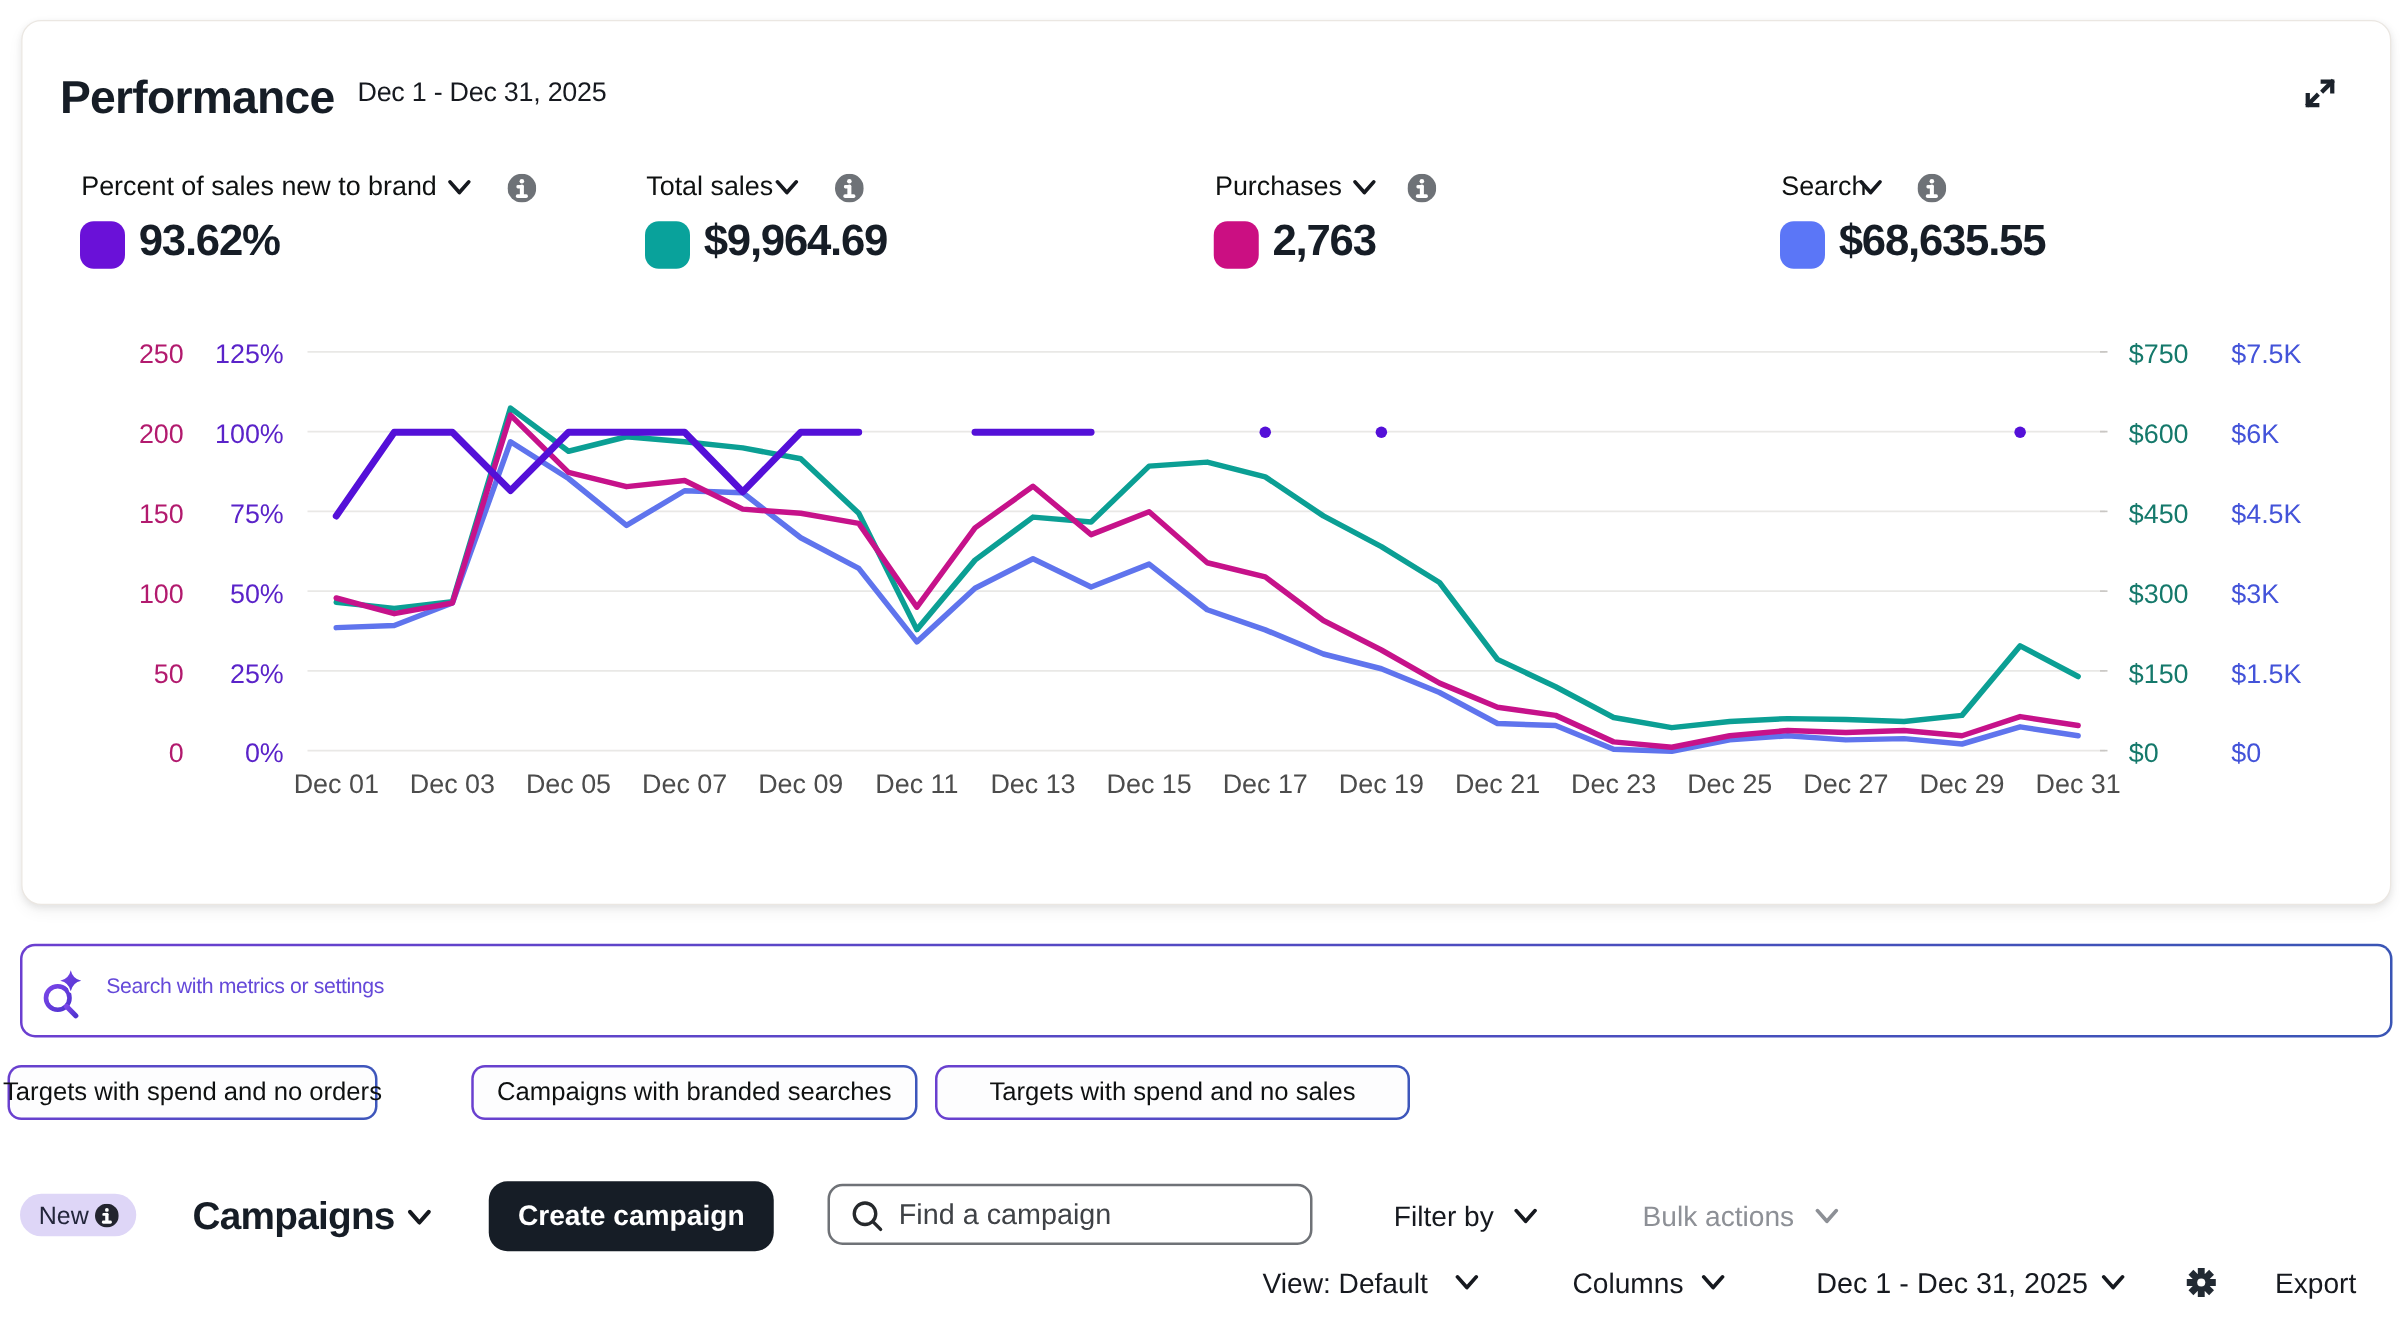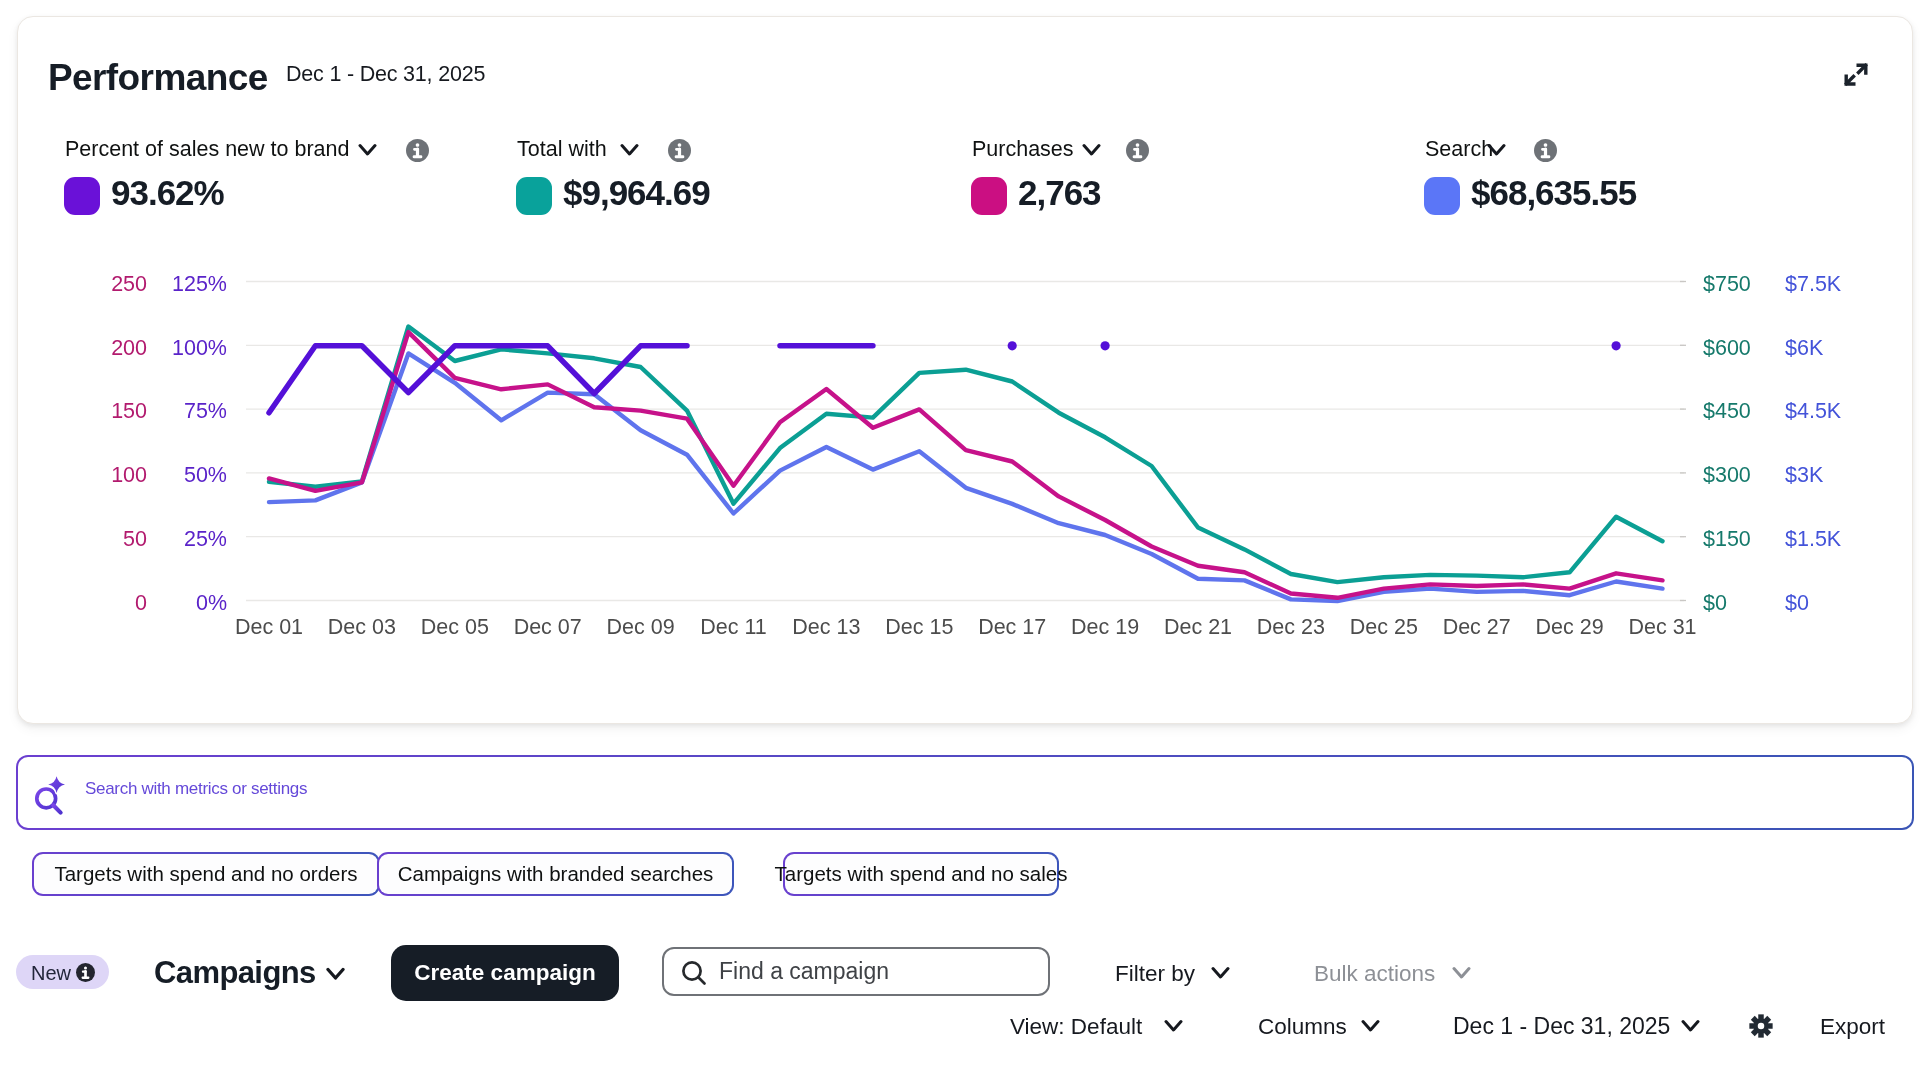--- a/index.html
+++ b/index.html
@@ -47,21 +47,21 @@
   </svg>
 <svg style="position:absolute;left:406px;top:139px" width="23" height="23" viewBox="0 0 23 23">
     <circle cx="11.5" cy="11.5" r="11.5" fill="#6e7277"></circle>
     <circle cx="11.5" cy="5.98" r="1.84" fill="#fff"></circle>
     <rect x="9.89" y="8.62" width="3.22" height="9.78" rx="1.50" fill="#fff"></rect>
     <rect x="7.13" y="8.97" width="5.75" height="2.76" rx="1.15" fill="#fff"></rect>
     <rect x="6.67" y="16.33" width="9.66" height="2.99" rx="1.38" fill="#fff"></rect>
   </svg>
 <div class="swatch" style="left:64px;background:#6a11d8"></div>
 <div class="mvalue" style="left:111px">93.62%</div>
-<div class="mlabel" style="left:517px;top:137px">Total with</div>
+<div class="mlabel" style="left:517px;top:137px">Total sales</div>
 <svg style="position:absolute;left:620px;top:143px" width="19" height="15" viewBox="0 0 19 15">
     <path d="M2 2.5 L9.5 11.0 L17 2.5" fill="none" stroke="#16191f" stroke-width="3.0" stroke-linecap="round" stroke-linejoin="round"></path>
   </svg>
 <svg style="position:absolute;left:668px;top:139px" width="23" height="23" viewBox="0 0 23 23">
     <circle cx="11.5" cy="11.5" r="11.5" fill="#6e7277"></circle>
     <circle cx="11.5" cy="5.98" r="1.84" fill="#fff"></circle>
     <rect x="9.89" y="8.62" width="3.22" height="9.78" rx="1.50" fill="#fff"></rect>
     <rect x="7.13" y="8.97" width="5.75" height="2.76" rx="1.15" fill="#fff"></rect>
     <rect x="6.67" y="16.33" width="9.66" height="2.99" rx="1.38" fill="#fff"></rect>
   </svg>
@@ -168,27 +168,27 @@
           <stop offset="1" stop-color="#4f33cf"></stop>
         </linearGradient>
       </defs>
 <circle cx="16.2" cy="24.4" r="9.4" fill="none" stroke="url(#sg)" stroke-width="3.7"></circle>
 <path d="M23.3 31.2 L30.6 38.6" stroke="url(#sg)" stroke-width="4.2" stroke-linecap="round"></path>
 <path d="M26.6 2.2 Q28.1 9.1 35 10.6 Q28.1 12.1 26.6 19 Q25.1 12.1 18.2 10.6 Q25.1 9.1 26.6 2.2 Z" fill="url(#sg)" stroke="#fff" stroke-width="2.6" stroke-linejoin="round"></path>
 <path d="M26.6 2.2 Q28.1 9.1 35 10.6 Q28.1 12.1 26.6 19 Q25.1 12.1 18.2 10.6 Q25.1 9.1 26.6 2.2 Z" fill="url(#sg)"></path>
 </svg>
   </div>
 <div class="searchtext">Search with metrics or settings</div>
-<div class="pill" style="left:32px;width:348px">
+<div class="pill" style="left:6px;width:296px">
     <div class="pillin">Targets with spend and no orders</div>
   </div>
 <div class="pill" style="left:377px;width:357px">
     <div class="pillin">Campaigns with branded searches</div>
   </div>
-<div class="pill" style="left:783px;width:276px">
+<div class="pill" style="left:748px;width:380px">
     <div class="pillin">Targets with spend and no sales</div>
   </div>
 <div class="newpill">
     <span class="newtext">New</span>
   </div>
 <svg style="position:absolute;left:75.5px;top:962.5px" width="19" height="19" viewBox="0 0 19 19">
     <circle cx="9.5" cy="9.5" r="9.5" fill="#23252f"></circle>
     <circle cx="9.5" cy="4.94" r="1.52" fill="#fff"></circle>
     <rect x="8.17" y="7.12" width="2.66" height="8.07" rx="1.24" fill="#fff"></rect>
     <rect x="5.89" y="7.41" width="4.75" height="2.28" rx="0.95" fill="#fff"></rect>

